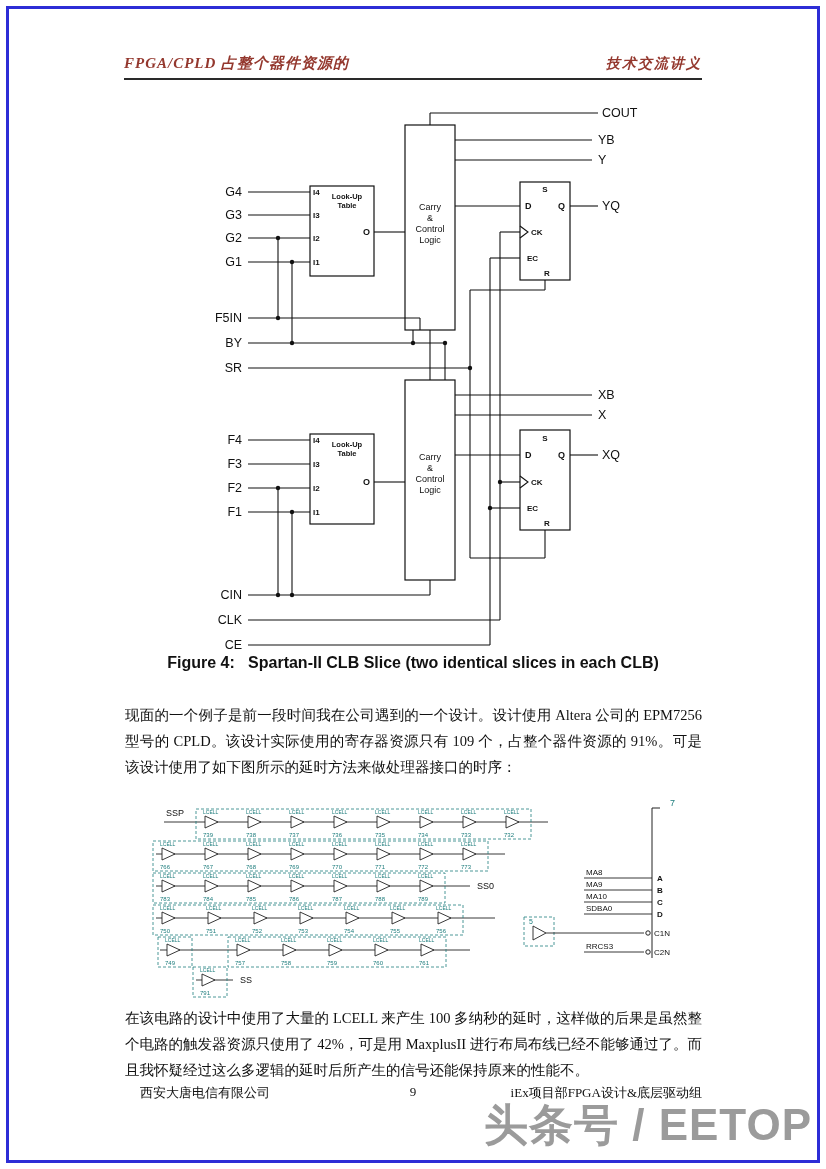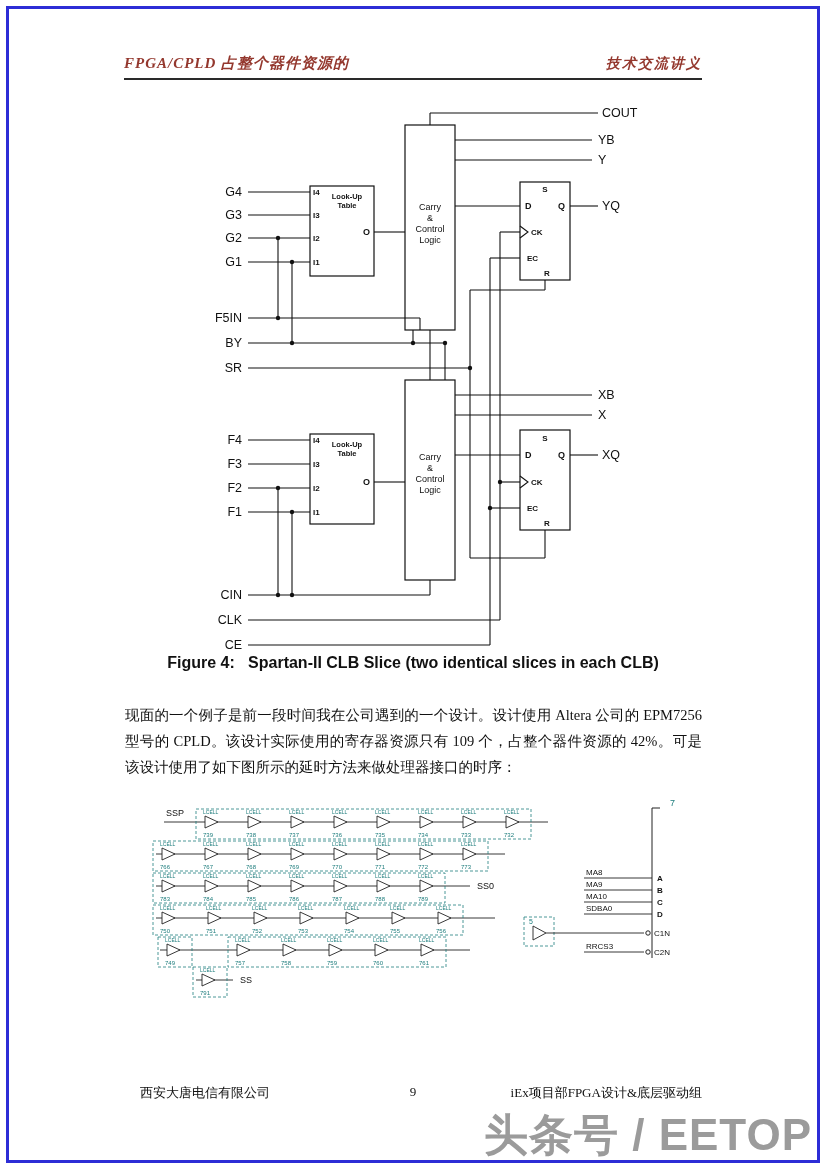--- a/index.html
+++ b/index.html
@@ -186,21 +186,21 @@
       <text class="sig" x="598" y="164">Y</text>
       <text class="sig" x="602" y="210">YQ</text>
       <text class="sig" x="598" y="399">XB</text>
       <text class="sig" x="598" y="419">X</text>
       <text class="sig" x="602" y="459">XQ</text>
     </g>
   </svg>
 
   <div class="caption">Figure 4:   Spartan-II CLB Slice (two identical slices in each CLB)</div>
 
-  <div class="para" id="p1">现面的一个例子是前一段时间我在公司遇到的一个设计。设计使用 Altera 公司的 EPM7256 型号的 CPLD。该设计实际使用的寄存器资源只有 109 个，占整个器件资源的 42%。可是该设计使用了如下图所示的延时方法来做处理器接口的时序：</div>
+  <div class="para" id="p1">现面的一个例子是前一段时间我在公司遇到的一个设计。设计使用 Altera 公司的 EPM7256 型号的 CPLD。该设计实际使用的寄存器资源只有 109 个，占整个器件资源的 91%。可是该设计使用了如下图所示的延时方法来做处理器接口的时序：</div>
 
   <svg id="delay-svg" viewBox="0 790 826 215" width="826" height="215" style="top:790px">
       <line x1="164" y1="822" x2="548" y2="822" stroke="#222" stroke-width="0.9"></line>
       <rect x="196" y="809" width="335" height="30" fill="none" stroke="#1e7d7d" stroke-width="0.8" stroke-dasharray="3,2"></rect>
       <polygon points="205,816 205,828 218,822" fill="#fff" stroke="#222" stroke-width="0.9"></polygon>
       <text x="203" y="814" font-size="5" fill="#1e7d7d">LCELL</text>
       <text x="203" y="837" font-size="6" fill="#1e7d7d">739</text>
       <polygon points="248,816 248,828 261,822" fill="#fff" stroke="#222" stroke-width="0.9"></polygon>
       <text x="246" y="814" font-size="5" fill="#1e7d7d">LCELL</text>
       <text x="246" y="837" font-size="6" fill="#1e7d7d">738</text>
@@ -343,21 +343,22 @@
       <text x="529" y="924" font-size="7" fill="#1e7d7d">5</text>
       <line x1="546" y1="933" x2="644" y2="933" stroke="#222" stroke-width="0.9"></line>
       <circle cx="648" cy="933" r="2.2" fill="none" stroke="#222"></circle>
       <text x="654" y="936" font-size="8" fill="#111">C1N</text>
       <line x1="584" y1="952" x2="644" y2="952" stroke="#222" stroke-width="0.9"></line>
       <text x="586" y="949" font-size="8" fill="#111">RRCS3</text>
       <circle cx="648" cy="952" r="2.2" fill="none" stroke="#222"></circle>
       <text x="654" y="955" font-size="8" fill="#111">C2N</text>
     </svg>
 
+  <div class="para" id="p2">在该电路的设计中使用了大量的 LCELL 来产生 100 多纳秒的延时，这样做的后果是虽然整个电路的触发器资源只使用了 42%，可是用 MaxplusII 进行布局布线已经不能够通过了。而且我怀疑经过这么多逻辑的延时后所产生的信号还能保持原来的性能不。</div>
 
   <div class="footer">
     <span class="fl">西安大唐电信有限公司</span>
     <span class="fp">9</span>
     <span class="fr">iEx项目部FPGA设计&amp;底层驱动组</span>
   </div>
 
-  <div class="watermark" style="color: rgb(155, 155, 155); margin-top: 10px;">头条号 / EETOP</div>
+  <div class="watermark" style="color: rgb(155, 155, 155);">头条号 / EETOP</div>
 </div>
 
 </body></html>

